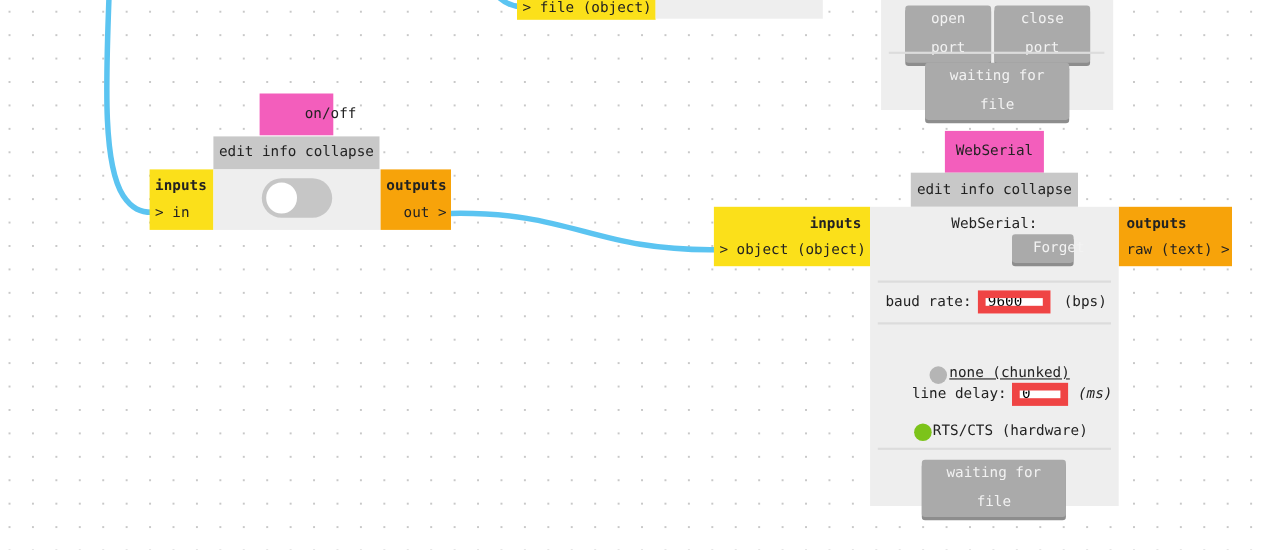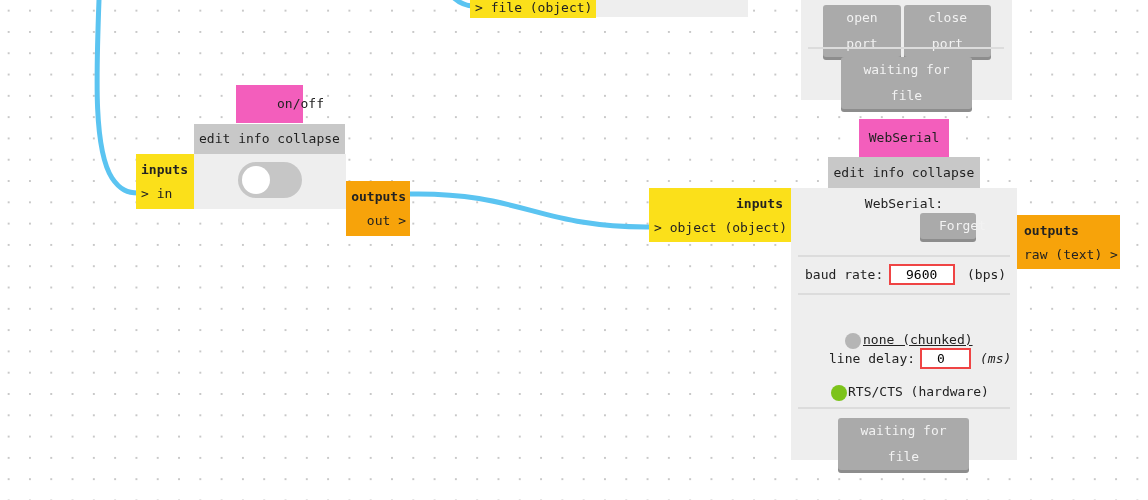--- a/index.html
+++ b/index.html
@@ -11,29 +11,29 @@
     background-position: -2px 0px;
     font-family: "DejaVu Sans Mono", "Liberation Mono", monospace;
     font-size: 13px; color: #222;
   }
   .wires { position: absolute; left: 0; top: 0; width: 1148px; height: 500px; pointer-events: none; }
   .abs { position: absolute; box-sizing: border-box; }
   .title-tab { background: #f35ebc; color: #222; text-align: center; line-height: 38px; font-size: 13px; }
   .bar { background: #c8c8c8; text-align: center; font-size: 13px; }
   .body { background: #eeeeee; }
   .inputs { background: #fbe01a; font-size: 13px; }
-  .outputs { background: #f7a30a; font-size: 13px; margin-top: 27px; }
+  .outputs { background: #f7a30a; font-size: 13px; }
   .bold { font-weight: bold; }
   .btn {
     display: inline-block; background: #aaaaaa; color: #f2f2f2; border-radius: 3px;
     box-shadow: 0 3px 0 #8d8d8d; font-size: 13px; line-height: 26px; padding: 0 6px;
     box-sizing: border-box; text-align: center; font-family: "DejaVu Sans Mono", monospace;
   }
   .hr { position: absolute; height: 2px; background: #dcdcdc; }
-  .field { position: absolute; background: #fff; border: 2px solid #ef4444; box-sizing: border-box; font-size: 13px; line-height: 18px; padding-left: 15px; }
+  .field { position: absolute; background: #fff; border: 7px solid #ef4444; box-sizing: border-box; font-size: 13px; line-height: 18px; padding-left: 2px; }
   .toggle { position: absolute; width: 64px; height: 36px; border-radius: 18px; background: #c6c6c6; }
   .toggle .knob { position: absolute; left: 4px; top: 4px; width: 28px; height: 28px; border-radius: 50%; background: #fff; }
   .radio { position: absolute; width: 16px; height: 16px; border-radius: 50%; }
   .txt { position: absolute; white-space: nowrap; }
 </style>
 </head>
 <body>
 
 <svg class="wires" viewBox="0 0 1148 500">
   <path d="M 99 0 C 96 80, 94 150, 112 178 C 120 190, 128 193, 138 193" stroke="#5bc4f1" stroke-width="5" fill="none"></path>

